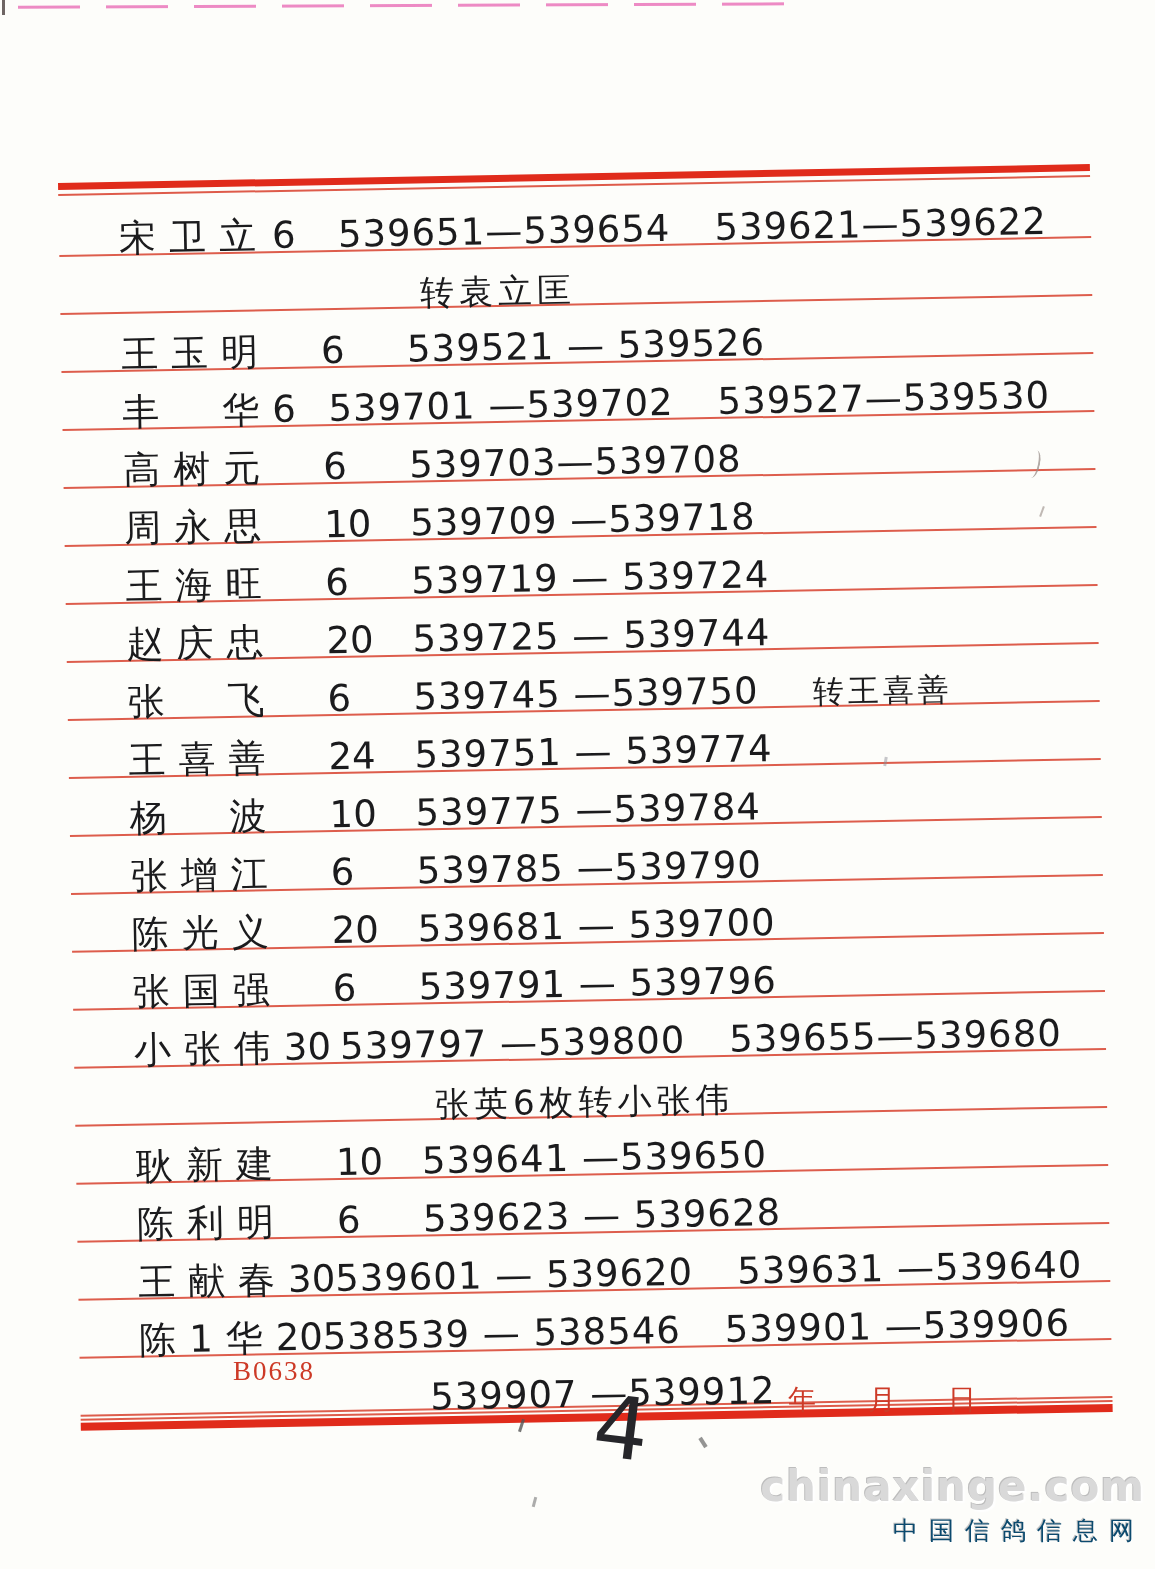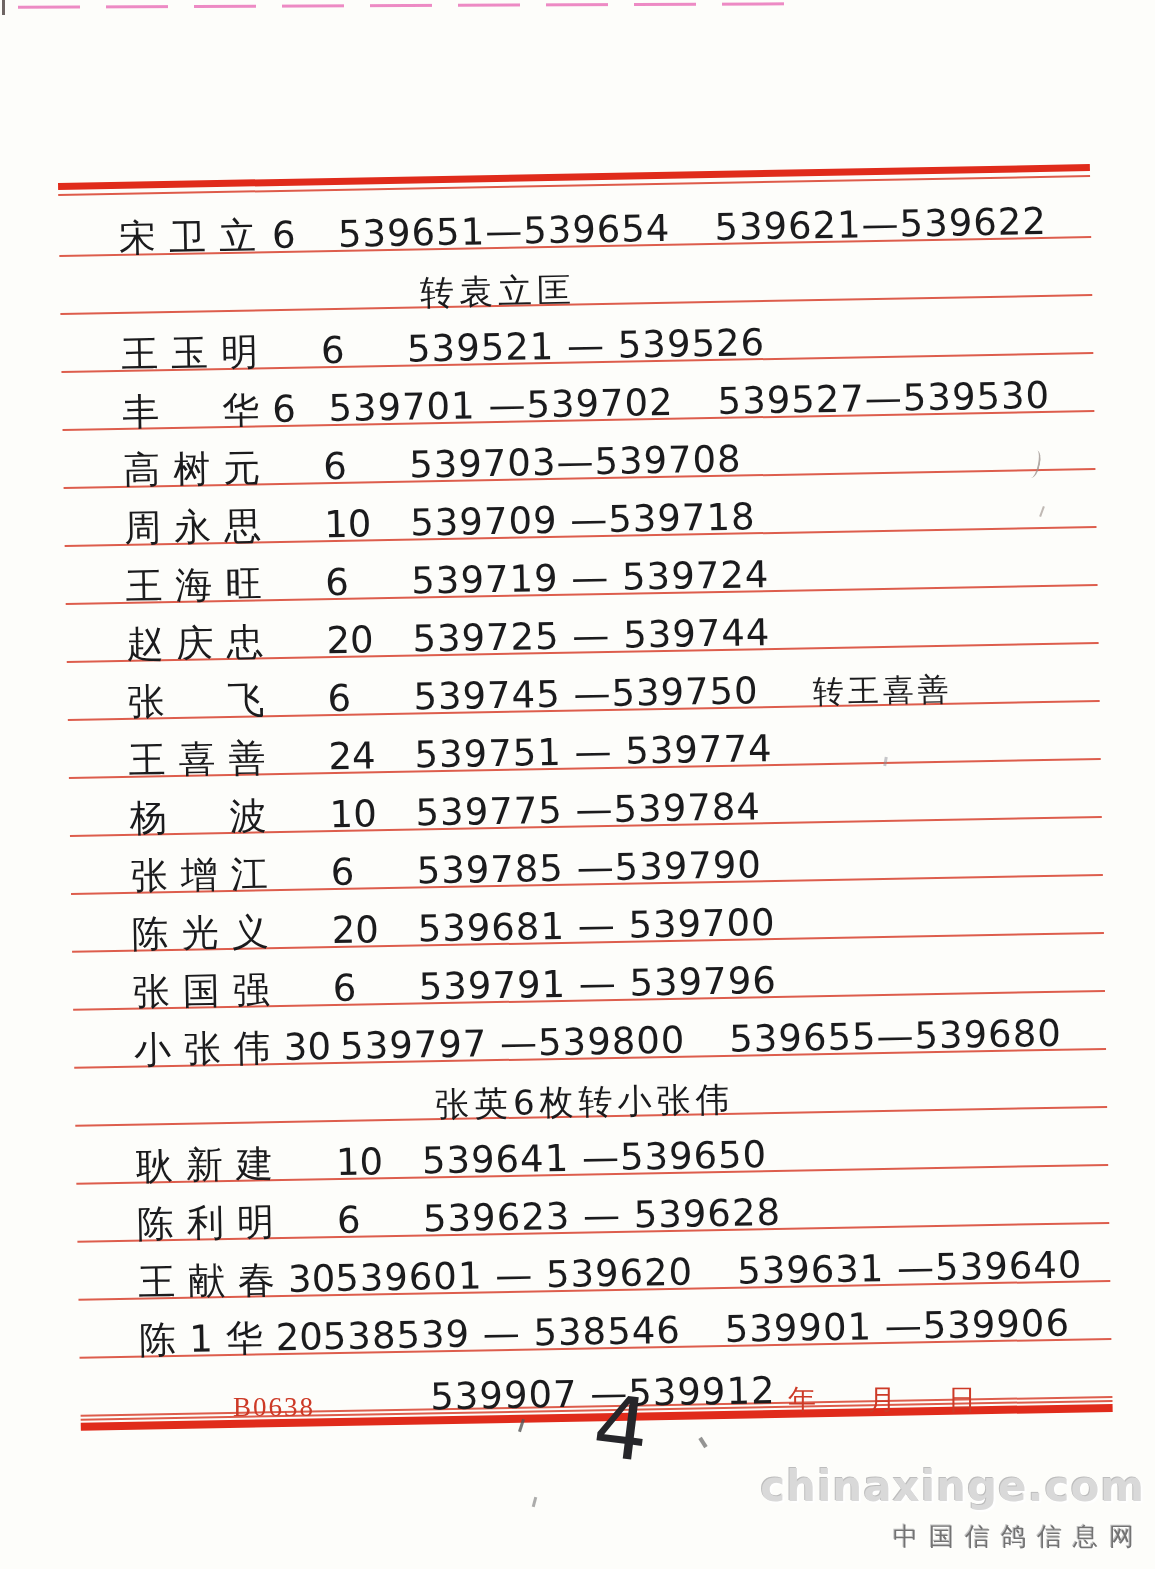--- a/index.html
+++ b/index.html
@@ -20,30 +20,30 @@
   .row .content{position:absolute;left:60px;right:0;bottom:-10px;display:flex;align-items:baseline;white-space:nowrap;}
   .name{display:inline-block;width:200px;font-size:37px;letter-spacing:13px;}
   .qty{display:inline-block;width:86px;font-size:37px;}
   .range{font-size:37px;margin-right:44px;white-space:pre;letter-spacing:1px;}
   .sidenote{font-size:31px;margin-left:10px;letter-spacing:4px;}
   .note .notetext{margin-left:300px;font-size:34px;letter-spacing:5px;}
   .cont .ranges{margin-left:290px;}
   .foot-rule-thin{height:2px;background:#de5b4a;margin-top:2px;}
   .foot-rule-thick{height:8px;background:#e02b1b;margin-top:2px;}
   
-  .doc-code{position:absolute;left:233px;top:1392px;color:#cd3a27;font-size:27px;letter-spacing:2px;
+  .doc-code{position:absolute;left:233px;top:1356px;color:#cd3a27;font-size:27px;letter-spacing:2px;
             font-family:"Liberation Serif","DejaVu Serif",serif;}
   .date-labels{position:absolute;left:788px;top:1381px;display:flex;gap:52px;color:#cd3a27;font-size:28px;
             font-family:"Liberation Serif","DejaVu Serif",serif;}
   .page-num{position:absolute;left:594px;top:1378px;font-size:86px;color:#26262a;transform:rotate(7deg);font-weight:400;}
   
   .watermark{position:absolute;right:10px;top:1462px;text-align:right;}
   .wm1{font-size:42px;font-weight:bold;color:#d9d9d9;letter-spacing:1px;
        text-shadow:-1px -1px 0 #bdbdbd,2px 2px 2px #ffffff;}
-  .wm2{font-size:25px;color:#737373;letter-spacing:11px;margin-top:9px;
+  .wm2{font-size:25px;color:#0c4a6e;letter-spacing:11px;margin-top:3px;
        text-shadow:-1px -1px 0 #c4c4c4,1px 1px 1px #ffffff;}
   
   .speck{position:absolute;}
   .s1{left:1028px;top:450px;width:10px;height:28px;border-right:2px solid #9a8f8a;border-radius:50%;
       transform:rotate(12deg);opacity:.75;}
   .s2{left:1041px;top:506px;width:2px;height:11px;background:#b0a8a2;transform:rotate(20deg);opacity:.8;}
   .s3{left:884px;top:757px;width:3px;height:9px;background:#8f8f98;opacity:.5;transform:rotate(10deg);}
   .s4{left:520px;top:1419px;width:3px;height:13px;background:#555;transform:rotate(18deg);opacity:.8;}
   .s5{left:701px;top:1437px;width:4px;height:11px;background:#666;transform:rotate(-32deg);opacity:.7;}
   .s6{left:533px;top:1497px;width:3px;height:10px;background:#777;transform:rotate(15deg);opacity:.6;}

